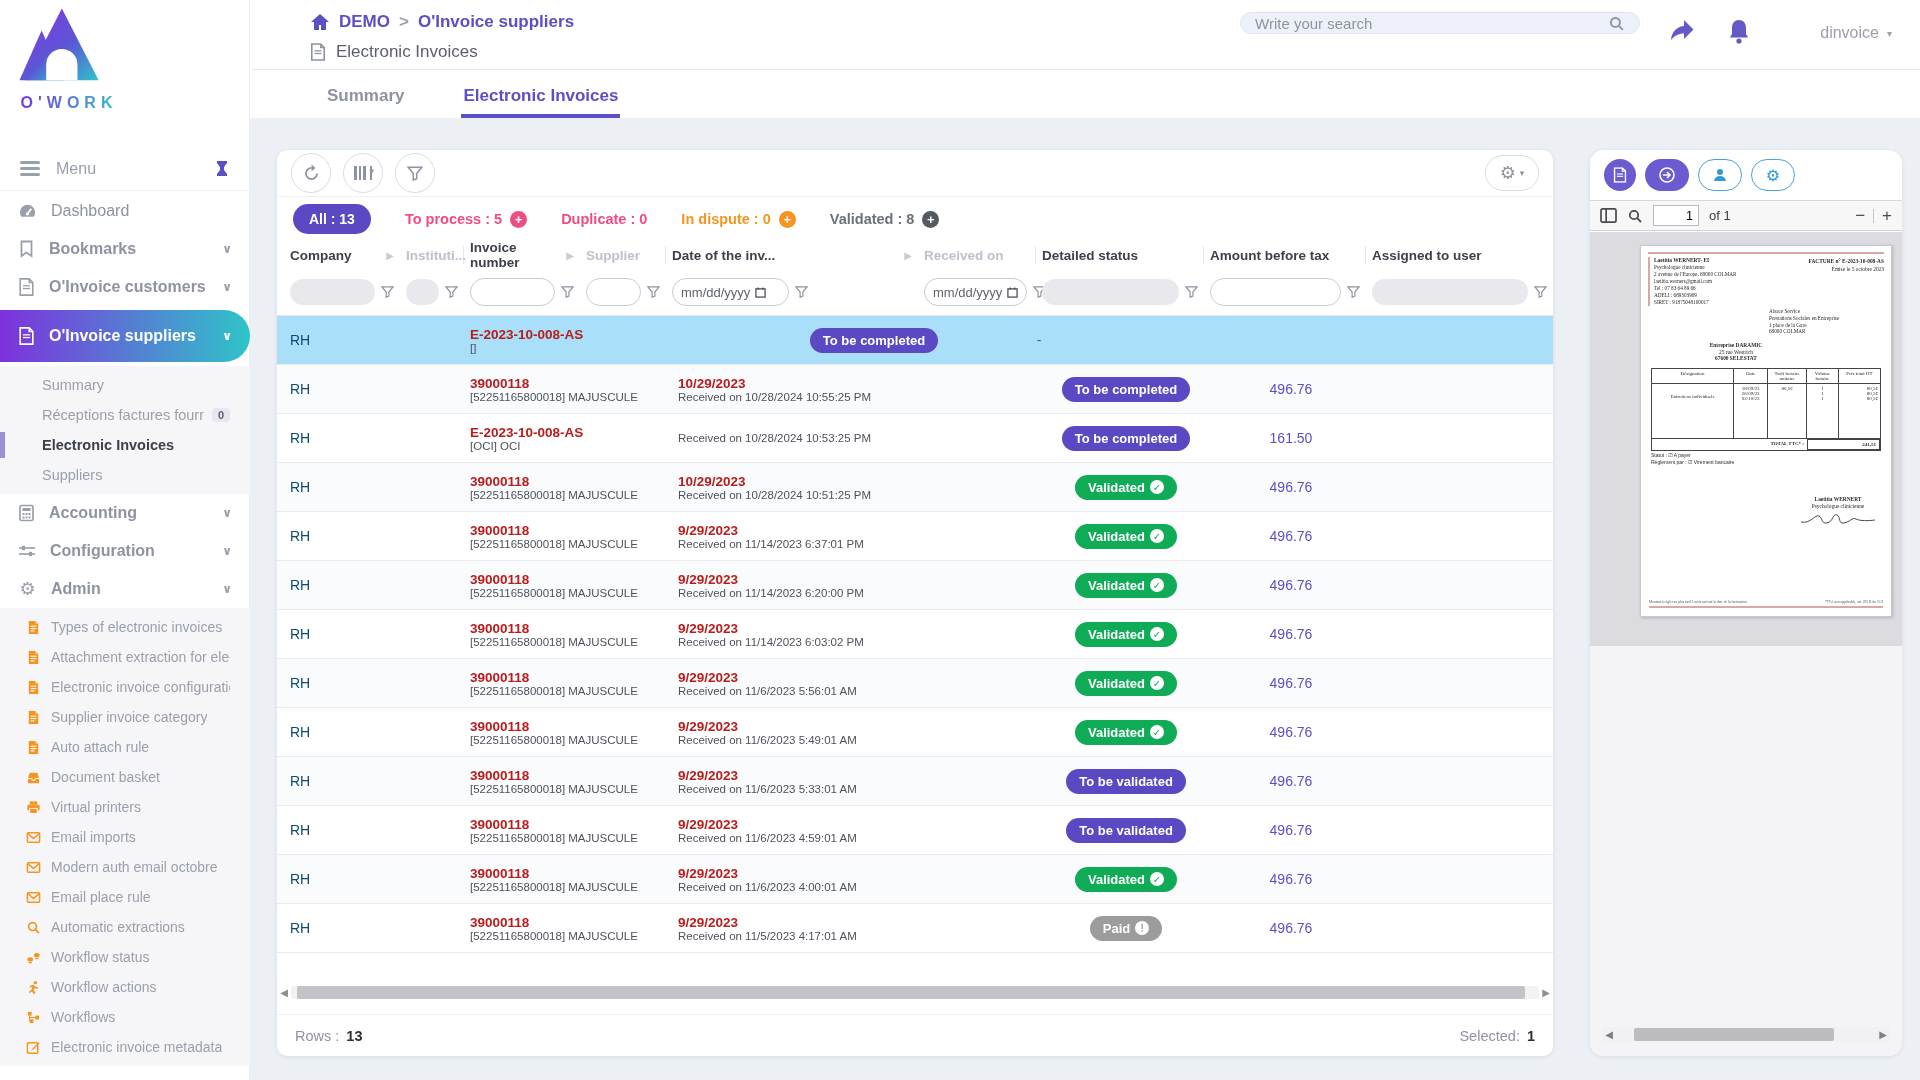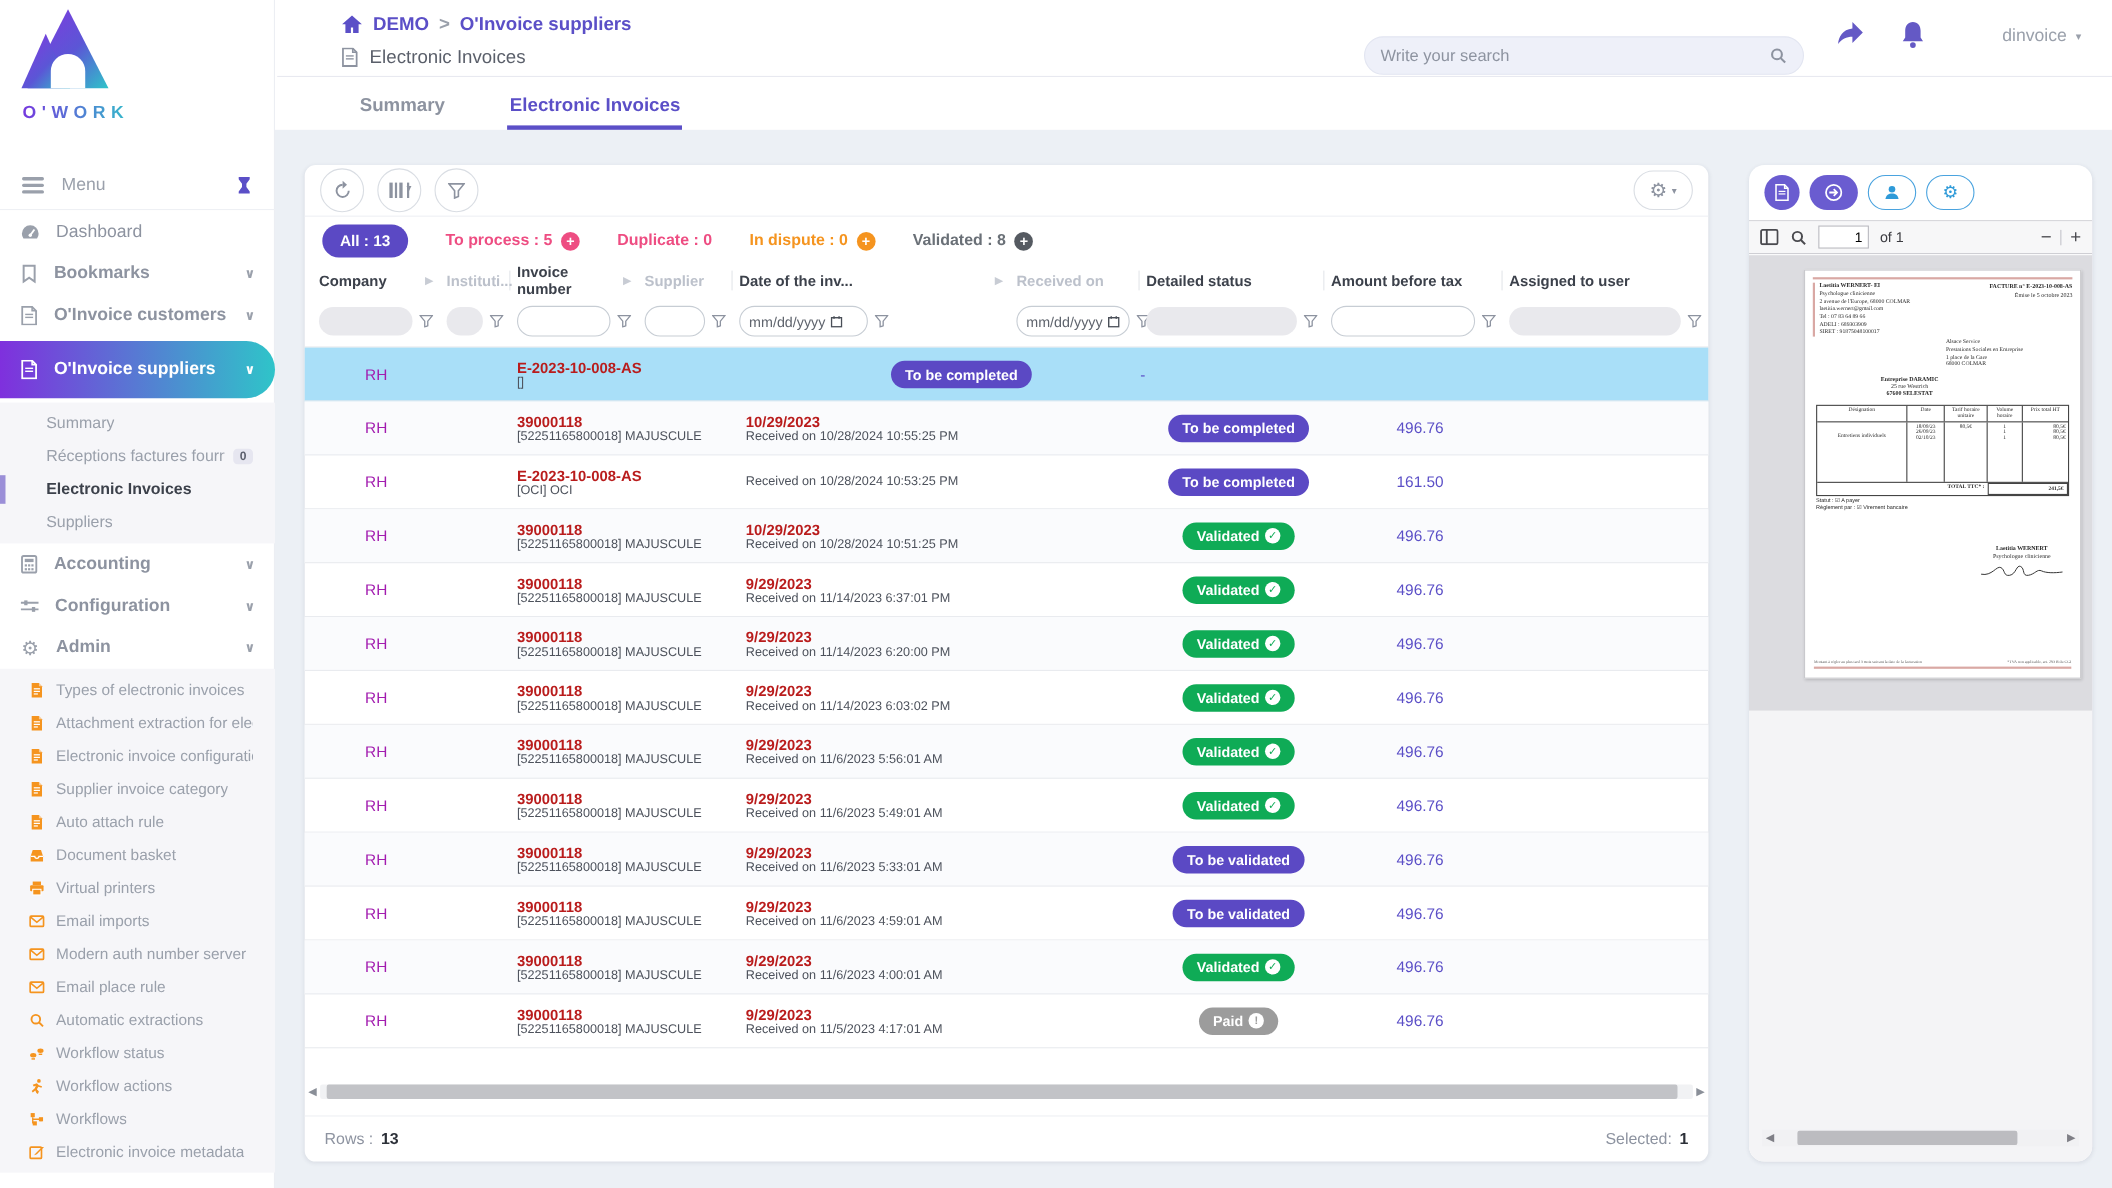--- a/index.html
+++ b/index.html
@@ -9,21 +9,21 @@
 
   
   .topbar { position:absolute; left:0; top:0; width:1920px; height:118px; background:#ffffff; z-index:1; }
   .crumb-row { position:absolute; left:310px; top:12px; display:flex; align-items:center; gap:9px; font-size:17px; font-weight:bold; color:#5b4fc7; }
   .crumb-sep { color:#9aa0ab; font-weight:bold; }
   .crumb-row2 { position:absolute; left:310px; top:42px; display:flex; align-items:center; gap:10px; font-size:17px; color:#5a5f6a; }
   .top-divider { position:absolute; left:252px; right:0; top:69px; height:1px; background:#e8e9f0; }
   .tabs { position:absolute; left:325px; top:78px; display:flex; gap:55px; height:40px; }
   .tab { font-size:17px; font-weight:600; color:#8d93a0; padding:8px 2px; cursor:pointer; }
   .tab.active { color:#5b4fc7; font-weight:bold; border-bottom:4px solid #5b4fc7; }
-  .search-pill { position:absolute; left:1240px; top:33px; width:400px; height:35px; border-radius:18px; background:#eef0f9; border:1px solid #e2e5f1; display:flex; align-items:center; padding:0 14px; }
+  .search-pill { position:absolute; left:1240px; top:12px; width:400px; height:22px; border-radius:18px; background:#eef0f9; border:1px solid #e2e5f1; display:flex; align-items:center; padding:0 14px; }
   .search-pill input { flex:1; border:none; outline:none; background:transparent; font-size:15px; color:#5a5f6a; font-family:inherit; }
   .search-pill input::placeholder { color:#8d93a0; }
   .top-ico { position:absolute; top:18px; cursor:pointer; }
   .user-chip { position:absolute; right:28px; top:24px; font-size:16px; color:#9aa0ab; display:flex; gap:8px; align-items:center; cursor:pointer; }
 
   
   .sidebar { position:absolute; left:0; top:0; width:250px; height:1080px; background:#ffffff; z-index:2; border-right:1px solid #eceef3; }
   .logo { position:absolute; left:14px; top:6px; width:110px; text-align:center; }
   .logo-word { font-size:16px; font-weight:bold; letter-spacing:5px; background:linear-gradient(90deg,#7a2fe0,#2fc4c9); -webkit-background-clip:text; background-clip:text; color:transparent; margin-top:2px; }
   .menu-head { position:absolute; left:0; top:147px; width:250px; height:44px; display:flex; align-items:center; padding:0 20px; gap:16px; color:#9aa0ab; font-size:16px; border-bottom:1px solid #eef0f4; }
@@ -73,21 +73,21 @@
   .fpill { height:26px; border-radius:13px; background:#e9e9ed; flex:1; }
   .finput { height:28px; border-radius:14px; border:1px solid #c7cdd4; background:#fff; flex:1; min-width:0; padding:0 9px; font-size:13px; font-family:inherit; outline:none; color:#5a5f6a; }
   .fdate { height:28px; border-radius:14px; border:1px solid #c7cdd4; background:#fff; flex:1; display:flex; align-items:center; gap:5px; padding:0 8px; font-size:13px; color:#5f646d; white-space:nowrap; }
   .funnel { flex:0 0 auto; color:#8d93a0; cursor:pointer; }
 
   .tbody { }
   .trow { display:flex; align-items:stretch; height:49px; padding-left:7px; border-bottom:1px solid #e9ebef; cursor:pointer; }
   .trow:nth-child(even) { background:#fafbfd; }
   .trow[data-selected="true"] { background:#a9dff8; }
   .td { display:flex; flex-direction:column; justify-content:center; padding:0 6px; overflow:hidden; }
-  .td.company { font-size:14px; color:#a21caf;align-items:center; }
+  .td.company { font-size:14px; color:#0c4a6e; }
   .cell-main { font-size:13.5px; font-weight:bold; color:#b91c1c; white-space:nowrap; }
   .cell-main:empty { display:none; }
   .cell-sub { font-size:11.5px; color:#4d525c; white-space:nowrap; }
   .td.status { align-items:center; flex-direction:row; justify-content:center; }
   .badge { display:inline-flex; align-items:center; gap:5px; background:#5b49c4; color:#fff; font-size:13px; font-weight:600; padding:5px 13px; border-radius:14px; }
   .badge[data-type="green"] { background:#0fab56; }
   .badge[data-type="gray"]  { background:#9c9c9c; }
   .bico { display:none; width:14px; height:14px; border-radius:50%; background:#fff; font-size:10px; font-weight:bold; align-items:center; justify-content:center; }
   .badge[data-type="green"] .bico { display:inline-flex; color:#0fab56; }
   .badge[data-type="green"] .bico::before { content:"\2713"; }
@@ -415,21 +415,21 @@
           <svg width="15" height="15" viewBox="0 0 16 16">
             <use href="#i-mail"></use>
           </svg>
           <span class="sub-label">Email imports</span>
         </div>
 
         <div class="subitem admin">
           <svg width="15" height="15" viewBox="0 0 16 16">
             <use href="#i-mail"></use>
           </svg>
-          <span class="sub-label">Modern auth number server</span>
+          <span class="sub-label">Modern auth email octobre</span>
         </div>
 
         <div class="subitem admin">
           <svg width="15" height="15" viewBox="0 0 16 16">
             <use href="#i-mail"></use>
           </svg>
           <span class="sub-label">Email place rule</span>
         </div>
 
         <div class="subitem admin">

